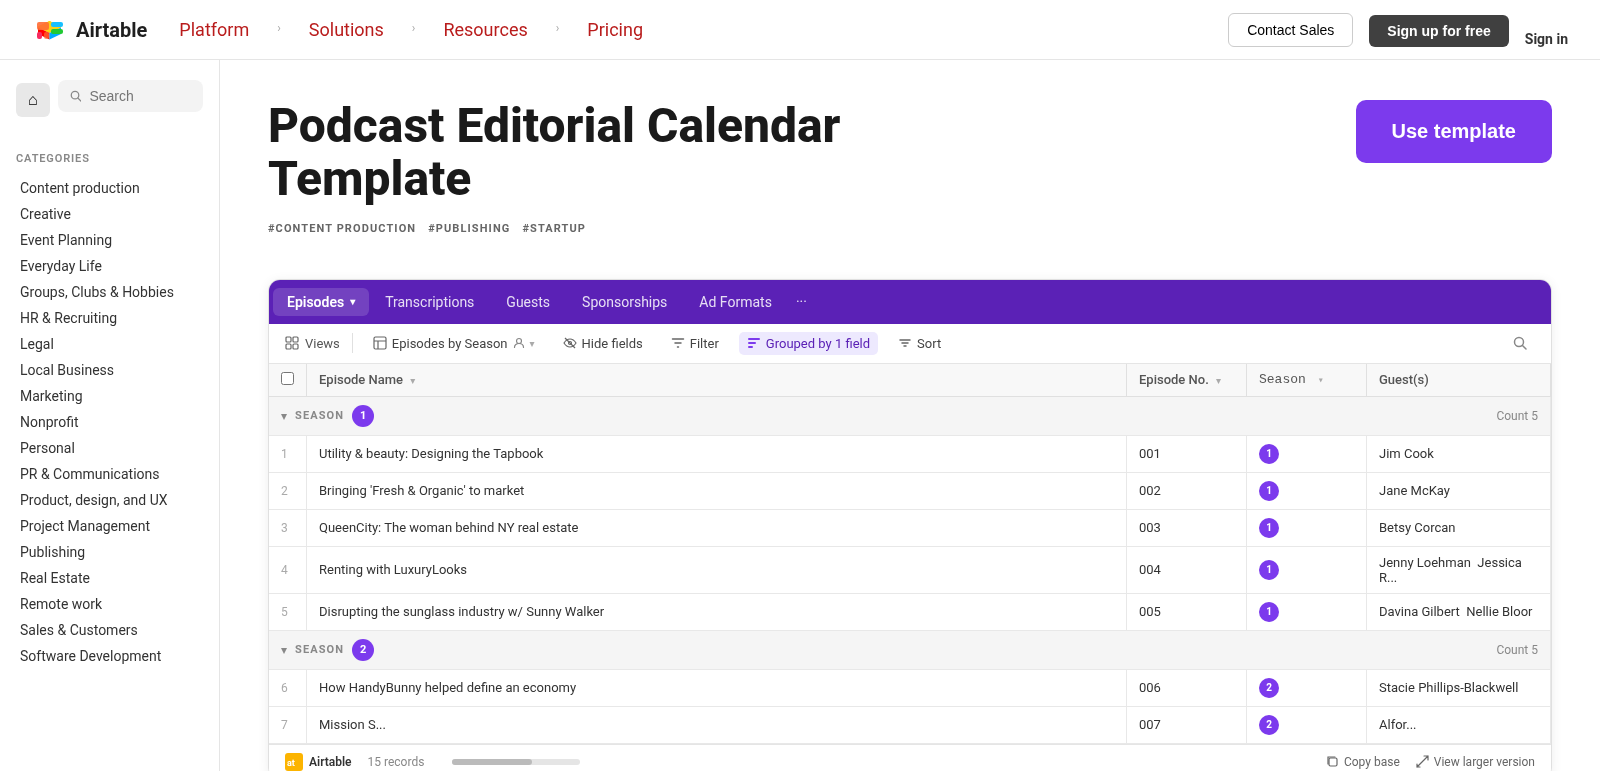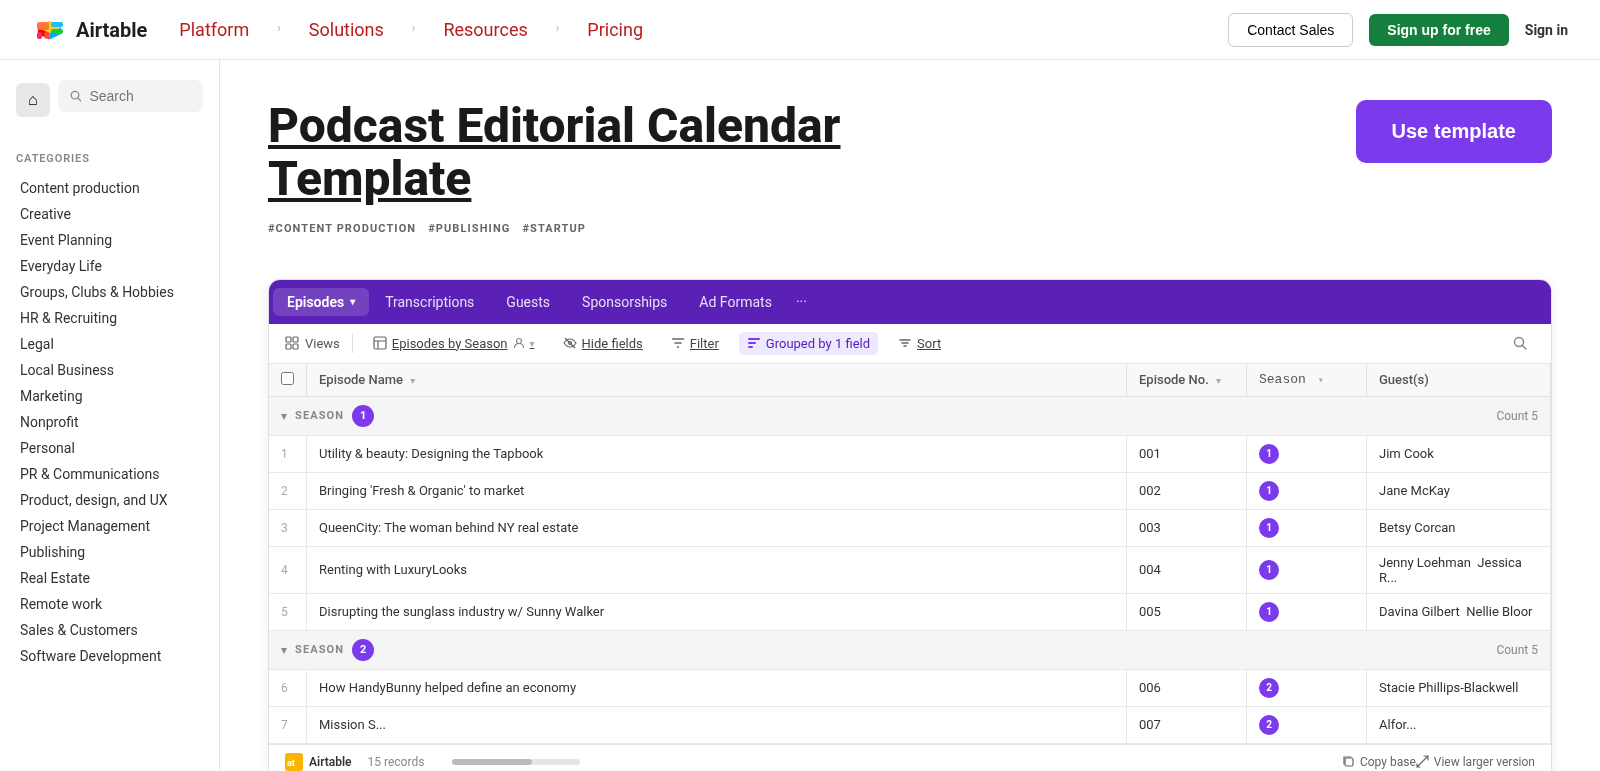--- a/index.html
+++ b/index.html
@@ -9,60 +9,60 @@
     .navbar {
       display: flex; align-items: center; justify-content: space-between;
       padding: 0 32px; height: 60px; border-bottom: 1px solid #e5e5e5;
       position: sticky; top: 0; background: #fff; z-index: 100;
     }
     .navbar-left { display: flex; align-items: center; gap: 32px; }
     .logo { display: flex; align-items: center; gap: 8px; font-size: 20px; font-weight: 700; color: #1f1f1f; }
     .logo-icon { width: 36px; height: 36px; }
     .nav-links { display: flex; gap: 28px; }
     .nav-link { font-size: 18px; color: #b91c1c; text-decoration: none; cursor: pointer; display: flex; align-items: center; gap: 4px; }
-    .navbar-right { display: flex; align-items: center; gap: 16px; }
+    .navbar-right { display: flex; align-items: flex-end; gap: 16px; }
     .btn-contact { border: 1px solid #ccc; border-radius: 6px; padding: 8px 18px; font-size: 14px; cursor: pointer; background: #fff; }
-    .btn-signup { background: #15803d; color: #fff; border: none; border-radius: 6px; padding: 8px 18px; font-size: 14px; cursor: pointer; font-weight: 600; }
+    .btn-signup { background: #404040; color: #fff; border: none; border-radius: 6px; padding: 8px 18px; font-size: 14px; cursor: pointer; font-weight: 600; }
     .btn-signin { font-size: 14px; cursor: pointer; color: #333; font-weight: bold; }
 
     
     .main-layout { display: flex; min-height: calc(100vh - 60px); }
 
     
     .sidebar { width: 220px; min-width: 220px; padding: 20px 16px; border-right: 1px solid #e5e5e5; }
     .sidebar-search { display: flex; align-items: center; gap: 8px; background: #f3f3f3; border-radius: 8px; padding: 8px 12px; margin-bottom: 20px; }
     .sidebar-search input { border: none; background: transparent; outline: none; font-size: 14px; width: 100%; }
     .home-btn { background: #e8e8e8; border: none; border-radius: 6px; padding: 8px 12px; cursor: pointer; margin-bottom: 12px; font-size: 16px; }
     .sidebar-top { display: flex; gap: 8px; align-items: center; margin-bottom: 20px; }
     .categories-label { font-size: 11px; font-weight: 600; letter-spacing: 0.08em; color: #888; margin-bottom: 10px; text-transform: uppercase; }
     .sidebar-item { padding: 5px 4px; font-size: 14px; color: #333; cursor: pointer; display: flex; align-items: center; gap: 8px; }
     .badge-new { background: #d1fae5; color: #065f46; font-size: 11px; font-weight: 600; padding: 2px 7px; border-radius: 12px; }
 
     
     .content { flex: 1; padding: 40px 48px; }
     .tags { display: flex; gap: 12px; margin-bottom: 16px; }
     .tag { font-size: 11px; font-weight: 700; letter-spacing: 0.1em; color: #666; }
-    .page-title { font-size: 48px; font-weight: 800; color: #1a1a1a; line-height: 1.1; margin-bottom: 16px; text-decoration: underline; }
+    .page-title { font-size: 48px; font-weight: 800; color: #1a1a1a; line-height: 1.1; margin-bottom: 16px; }
     .header-row { display: flex; align-items: flex-start; justify-content: space-between; margin-bottom: 28px; }
     .use-template-btn { background: #7c3aed; color: #fff; border: none; border-radius: 10px; padding: 20px 36px; font-size: 20px; font-weight: 600; cursor: pointer; white-space: nowrap; }
 
     
     .preview-container { border: 1px solid #e0e0e0; border-radius: 12px; overflow: hidden; background: #fff; box-shadow: 0 2px 12px rgba(0,0,0,0.07); }
 
     
     .tabs-bar { display: flex; align-items: center; background: #5b21b6; padding: 0 4px; height: 44px; }
     .tab-episodes { background: rgba(255,255,255,0.15); color: #fff; font-size: 14px; font-weight: 600; padding: 6px 14px; border-radius: 6px; display: flex; align-items: center; gap: 6px; cursor: pointer; }
     .tab-other { color: rgba(255,255,255,0.85); font-size: 14px; padding: 6px 16px; cursor: pointer; }
     .tabs-more { color: rgba(255,255,255,0.85); padding: 4px 8px; cursor: pointer; }
 
     
     .toolbar { display: flex; align-items: center; gap: 12px; padding: 8px 16px; border-bottom: 1px solid #e5e5e5; background: #fff; }
     .toolbar-views { display: flex; align-items: center; gap: 6px; font-size: 13px; color: #555; cursor: pointer; }
     .toolbar-divider { width: 1px; height: 20px; background: #e0e0e0; }
-    .toolbar-btn { display: flex; align-items: center; gap: 5px; font-size: 13px; color: #444; cursor: pointer; padding: 4px 8px; border-radius: 5px; text-decoration: underline; }
+    .toolbar-btn { display: flex; align-items: center; gap: 5px; font-size: 13px; color: #444; cursor: pointer; padding: 4px 8px; border-radius: 5px; }
     .toolbar-btn-active { background: #ede9fe; color: #5b21b6; border-radius: 5px; padding: 4px 8px; display: flex; align-items: center; gap: 5px; font-size: 13px; cursor: pointer; }
     .toolbar-spacer { flex: 1; }
 
     
     .table-container { overflow-x: auto; }
     table { width: 100%; border-collapse: collapse; }
     thead tr { background: #f8f8f8; }
     th { border-bottom: 1px solid #e0e0e0; border-right: 1px solid #e0e0e0; padding: 8px 12px; font-size: 13px; font-weight: 500; color: #555; text-align: left; white-space: nowrap; }
     td { border-bottom: 1px solid #e8e8e8; border-right: 1px solid #e8e8e8; padding: 8px 12px; font-size: 13px; color: #333; }
 
@@ -79,21 +79,21 @@
 
     .season-tag { background: #7c3aed; color: #fff; border-radius: 50%; width: 20px; height: 20px; display: inline-flex; align-items: center; justify-content: center; font-size: 10px; font-weight: 700; }
 
     .row-num { color: #aaa; font-size: 12px; }
 
     
     .preview-footer { display: flex; align-items: center; justify-content: space-between; padding: 8px 16px; border-top: 1px solid #e5e5e5; background: #fff; }
     .records-label { font-size: 12px; color: #888; }
     .scrollbar-track { flex: 1; max-width: 200px; height: 6px; background: #e5e5e5; border-radius: 3px; margin: 0 16px; }
     .scrollbar-thumb { width: 80px; height: 6px; background: #bbb; border-radius: 3px; }
-    .footer-right { display: flex; align-items: center; }
+    .footer-right { display: flex; gap: 16px; align-items: center; }
     .footer-link { font-size: 12px; color: #666; cursor: pointer; display: flex; align-items: center; gap: 5px; }
     .airtable-logo-small { display: flex; align-items: center; gap: 6px; }
   </style>
 </head>
 <body>
 
 <nav class="navbar">
   <div class="navbar-left">
     <div class="logo">
       <svg class="logo-icon" viewBox="0 0 36 36" fill="none" xmlns="http://www.w3.org/2000/svg">

